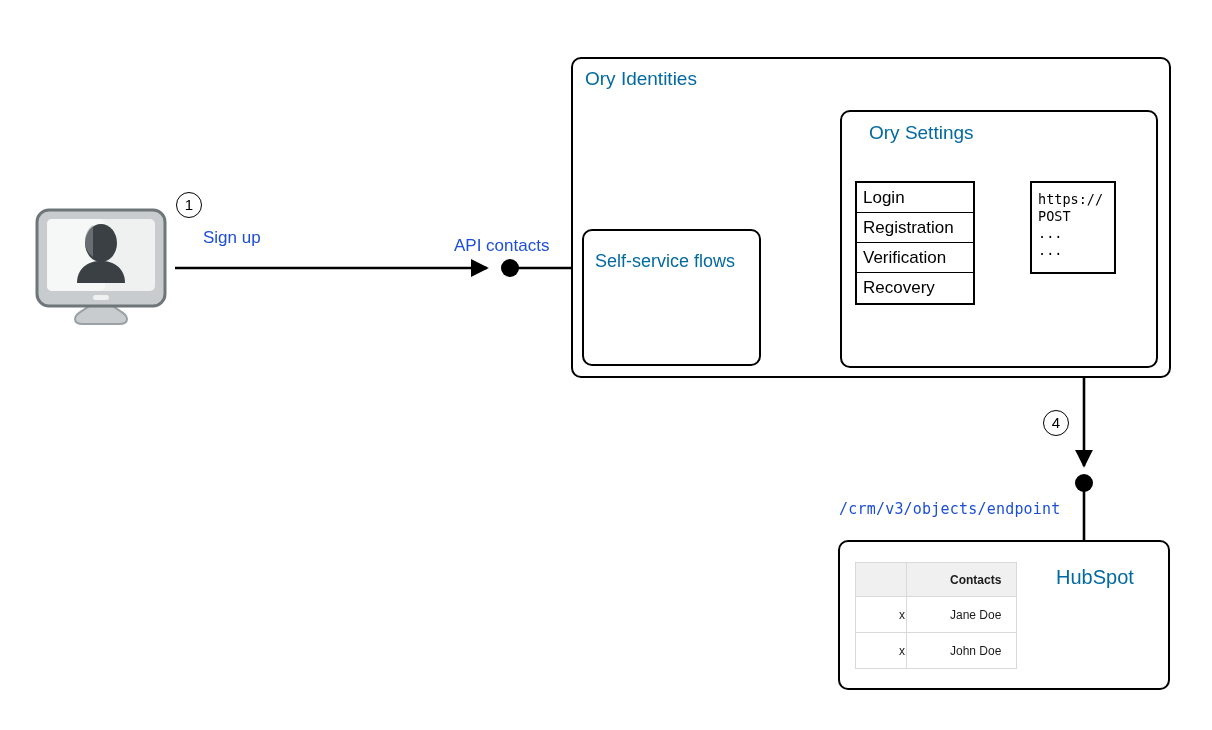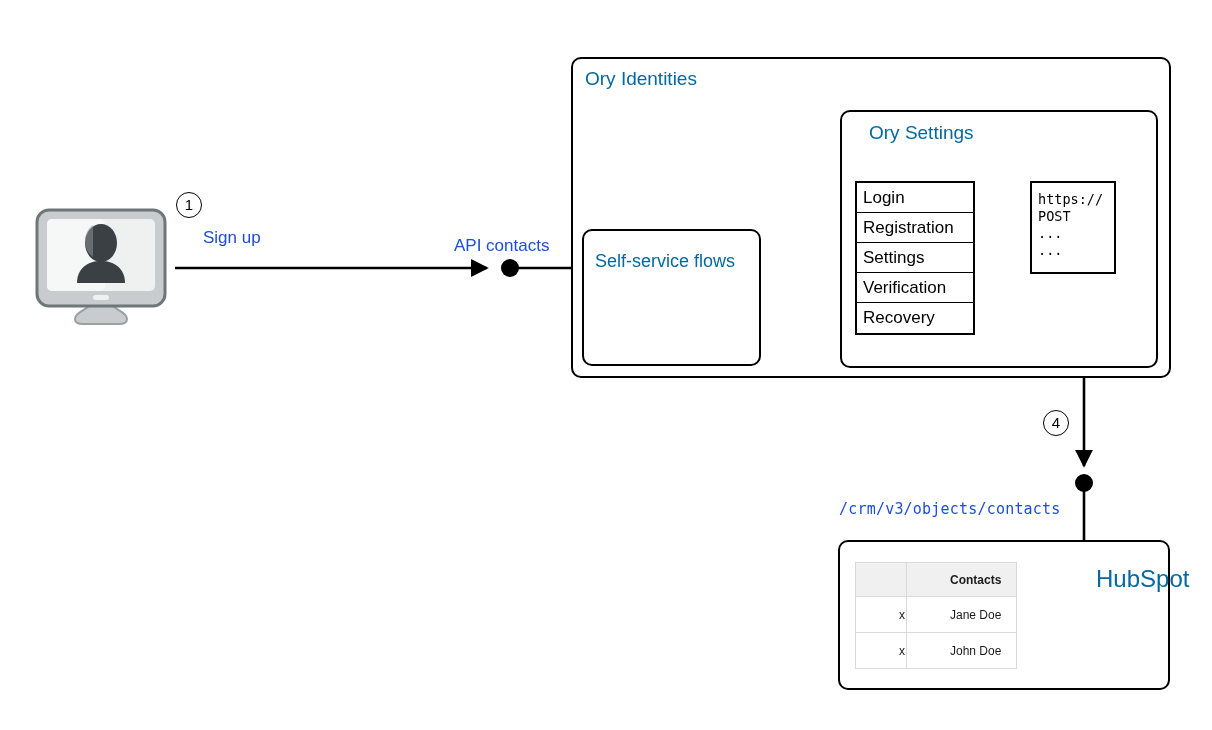--- a/index.html
+++ b/index.html
@@ -87,21 +87,21 @@
     font-family: "DejaVu Sans Mono", "Liberation Mono", monospace;
     font-size: 13.5px;
     line-height: 17px;
     letter-spacing: 0px;
     color: #000000;
     white-space: pre;
   }
 
   
   #hubspot-box { left: 838px; top: 540px; width: 332px; height: 150px; }
-  #hubspot-title { left: 1096px; top: 567px; font-size: 24px; }
+  #hubspot-title { left: 1056px; top: 567px; font-size: 20px; }
 
   #contacts-table {
     position: absolute;
     left: 855px;
     top: 562px;
     width: 162px;
     border-collapse: collapse;
     background: #ffffff;
     font-size: 12px;
   }
@@ -215,35 +215,34 @@
     <line x1="1084" y1="490" x2="1084" y2="541" stroke="#000000" stroke-width="2.6"></line>
   </svg>
 
   <div class="step-badge" id="step-1">1</div>
   <div class="step-badge" id="step-2">2</div>
   <div class="step-badge" id="step-3">3</div>
   <div class="step-badge" id="step-4">4</div>
 
   <div class="edge-label" id="label-sign-up">Sign up</div>
   <div class="edge-label" id="label-api-endpoint">API contacts</div>
-  <div class="edge-label" id="label-crm-path">/crm/v3/objects/contacts</div>
+  <div class="edge-label" id="label-crm-path">/crm/v3/objects/endpoint</div>
 
   <div class="box" id="ory-identities-box"></div>
   <div class="box-title" id="ory-identities-title">Ory Identities</div>
 
   <div class="box" id="self-service-box"></div>
   <div class="box-title" id="self-service-title">Self-service flows</div>
 
   <div class="box" id="ory-actions-box"></div>
   <div class="box-title" id="ory-actions-title">Ory Settings</div>
 
   <div id="flow-list">
     <div class="flow-item">Login</div>
     <div class="flow-item">Registration</div>
-    <div class="flow-item">Settings</div>
     <div class="flow-item">Verification</div>
     <div class="flow-item">Recovery</div>
   </div>
 
   <div id="code-box">
     <div class="code-line">https://</div>
     <div class="code-line">POST</div>
     <div class="code-line">...</div>
     <div class="code-line">...</div>
   </div>

